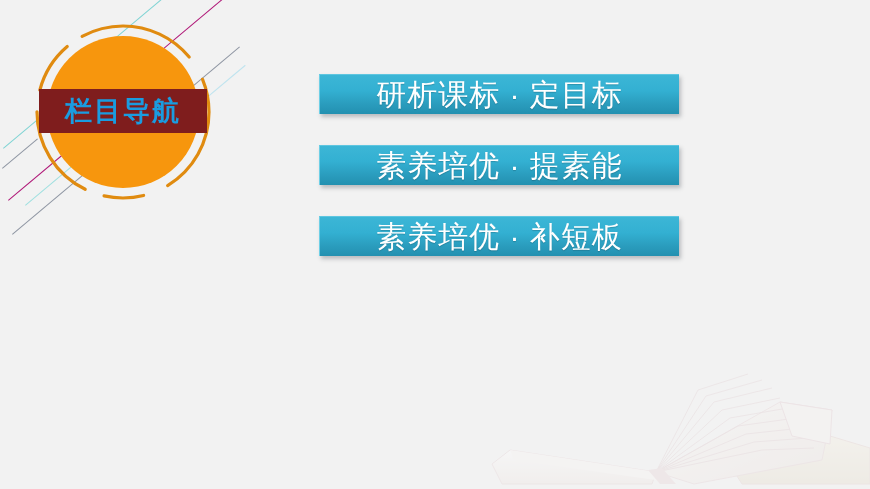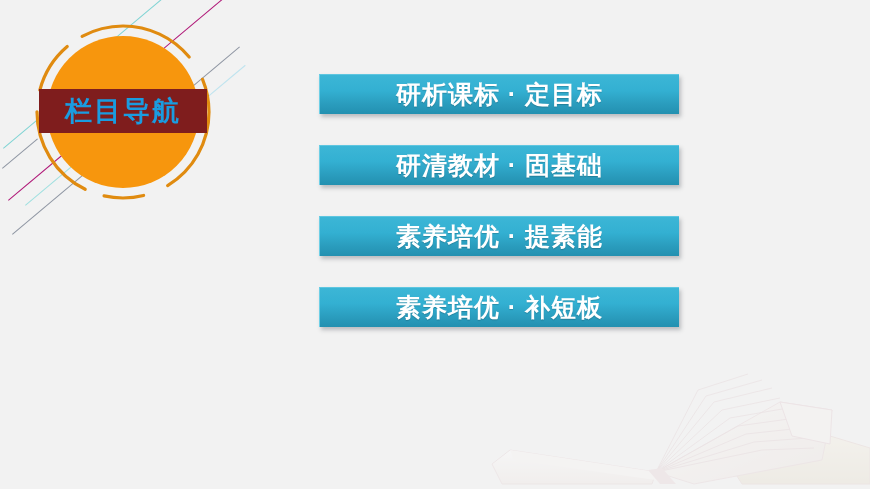--- a/index.html
+++ b/index.html
@@ -84,22 +84,22 @@
     border-left: 1px solid #6ecfe6;
     display: flex;
     align-items: center;
     justify-content: center;
     cursor: pointer;
     box-sizing: border-box;
   }
   .nav-btn:last-child { margin-bottom: 12px; }
   .nav-btn-label {
     color: #ffffff;
-    font-size: 25px;
-    font-weight: bold;
+    font-size: 30px;
+    font-weight: normal;
     letter-spacing: 1px;
     white-space: nowrap;
     text-shadow: 0 1px 1px rgba(0,0,0,0.18);
     line-height: 1;
   }
 
   
   #book-art {
     position: absolute;
     right: 0;
@@ -134,23 +134,20 @@
     </svg>
     <div id="logo-disc"></div>
     <div id="logo-band">
       <span id="logo-text">栏目导航</span>
     </div>
   </div>
 
   <div id="nav-list">
       <div class="nav-btn">
         <span class="nav-btn-label">研析课标 · 定目标</span>
-      </div>
-      <div class="nav-btn">
-        <span class="nav-btn-label">研清教材 · 固基础</span>
       </div>
       <div class="nav-btn">
         <span class="nav-btn-label">素养培优 · 提素能</span>
       </div>
       <div class="nav-btn">
         <span class="nav-btn-label">素养培优 · 补短板</span>
       </div>
     </div>
 
   <svg id="book-art" viewBox="0 0 390 145">

